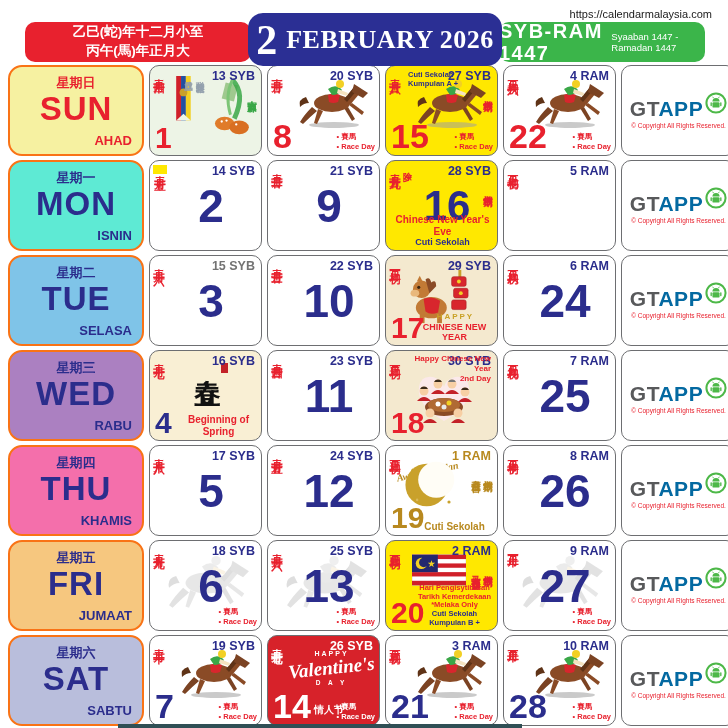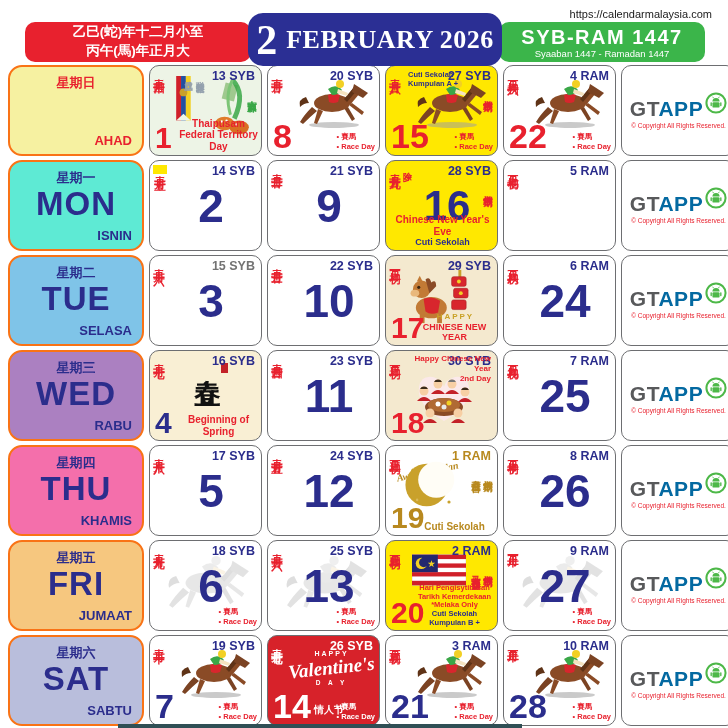--- a/index.html
+++ b/index.html
@@ -10,21 +10,21 @@
   .url-link { position:absolute; top:8px; right:16px; font-size:11px; color:#1a1a1a; text-decoration:none; }
   .hdr-red { position:absolute; left:25px; top:22px; width:226px; height:40px; background:#e8212e; border-radius:10px;
              color:#fff; font-weight:bold; font-size:13.5px; line-height:1.4; display:flex; flex-direction:column;
              align-items:center; justify-content:center; }
   .hdr-blue { position:absolute; left:248px; top:13px; width:254px; height:53px; background:#2b2f94; border-radius:15px;
               z-index:2; color:#fff; display:flex; align-items:center; justify-content:center; gap:9px;
               font-family:"Liberation Serif", serif; }
   .hdr-blue .mnum { font-size:42px; font-weight:bold; line-height:1; }
   .hdr-blue .mtitle { font-size:26px; font-weight:bold; letter-spacing:0.5px; }
   .hdr-green { position:absolute; right:23px; top:22px; width:206px; height:40px; background:#3bb54a; border-radius:10px;
-               color:#fff; display:flex; flex-direction:column; align-items:center; justify-content:center; }
+               color:#fff; display:flex; align-items:center; justify-content:center; }
   .hdr-green .gtitle { font-size:20px; font-weight:bold; letter-spacing:1.5px; line-height:1.1; }
   .hdr-green .gsub { font-size:9.5px; }
 
   
   .grid { position:absolute; top:65px; left:8px; display:flex; flex-direction:column; gap:4px; }
   .row { display:flex; gap:5px; height:91px; }
   .daybox { width:136px; height:91px; border:2px solid #f97316; border-radius:14px; position:relative; flex:none; }
   .day-cn { text-align:center; font-size:13px; font-weight:bold; margin-top:7px; }
   .day-en { text-align:center; font-size:33px; font-weight:bold; letter-spacing:1px; line-height:1.05; }
   .day-ms { position:absolute; right:10px; bottom:6px; font-size:13px; font-weight:bold; }
@@ -101,20 +101,21 @@
   </div>
   <div class="hdr-green">
     <div class="gtitle">SYB-RAM 1447</div>
     <div class="gsub">Syaaban 1447 - Ramadan 1447</div>
   </div>
 
   <div class="grid" id="grid">
       <div class="row">
         <div class="daybox" style="background: rgb(246, 241, 161); color: rgb(232, 33, 46);">
           <div class="day-cn">星期日</div>
+          <div class="day-en">SUN</div>
           <div class="day-ms">AHAD</div>
         </div>
         <div class="cell" style="background: rgb(237, 244, 230);">
           <span class="hijri" style="color: rgb(43, 45, 140);">13 SYB</span>
           <div class="lunar-wrap">
             <span class="vert lunar" style="color: rgb(232, 33, 46);">十二月十四</span>
           </div>
           <div class="art art-thaipusam">
             <svg viewBox="0 0 92 64">
               <rect x="8" y="0" width="5" height="46" fill="#d0202a"></rect>
@@ -133,24 +134,20 @@
             </svg>
           </div>
           <div class="mid-verts">
             <span class="vert" style="color: rgb(147, 160, 173);">成立日</span>
             <span class="vert" style="color: rgb(147, 160, 173);">联邦直辖区</span>
           </div>
           <div class="right-verts">
             <span class="vert" style="color: rgb(58, 167, 71);">大寶森節</span>
           </div>
           <div class="num bl" style="color: rgb(232, 33, 46); font-size: 30px;">1</div>
-          <div class="events shift">
-            <span style="color: rgb(232, 33, 46); font-size: 10px;">Thaipusam</span>
-            <span style="color: rgb(232, 33, 46); font-size: 10px;">Federal Territory Day</span>
-          </div>
         </div>
         <div class="cell">
           <span class="hijri" style="color: rgb(43, 45, 140);">20 SYB</span>
           <div class="lunar-wrap">
             <span class="vert lunar" style="color: rgb(232, 33, 46);">十二月廿一</span>
           </div>
           <div class="art art-horse">
             <svg viewBox="0 0 80 52">
               <ellipse cx="40" cy="48" rx="25" ry="3" fill="#9e9e9e" opacity="0.55"></ellipse>
               <path d="M12 20 Q4 22 6 30 Q10 26 15 26 Z" fill="#5f3317"></path>

